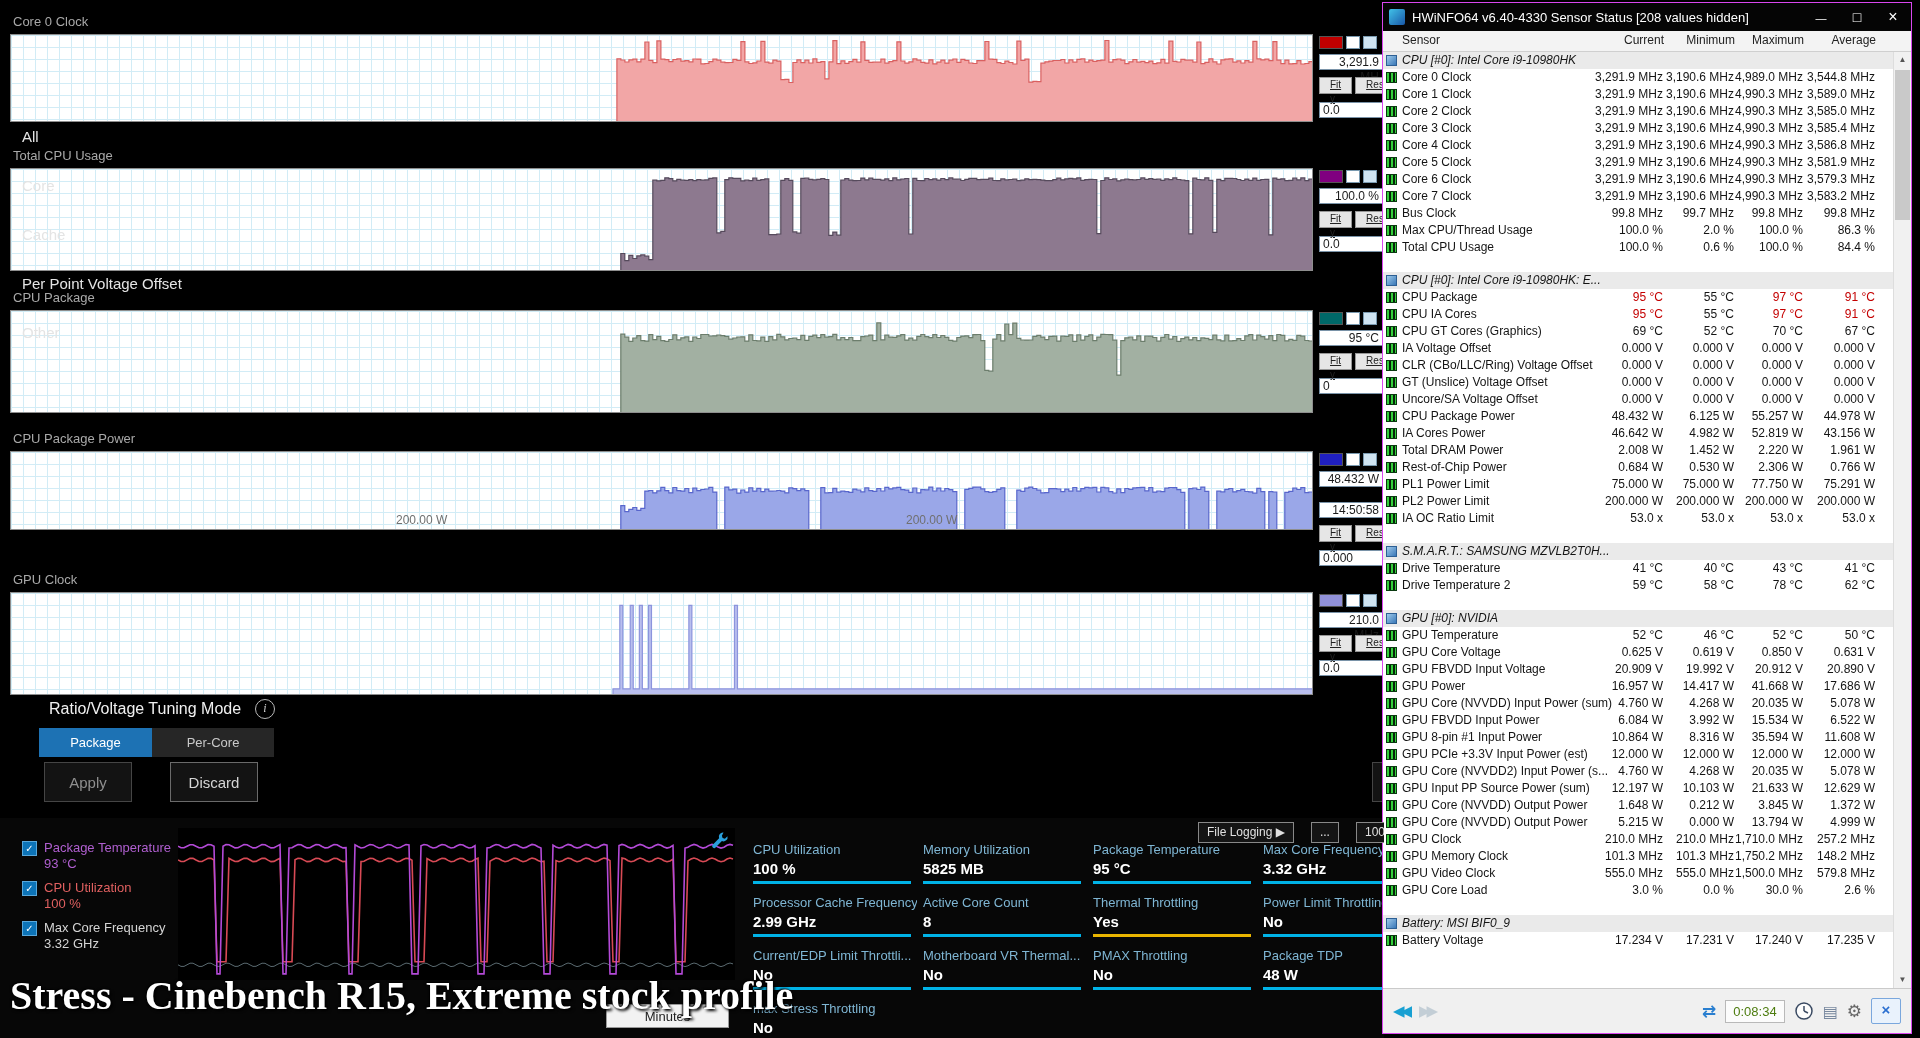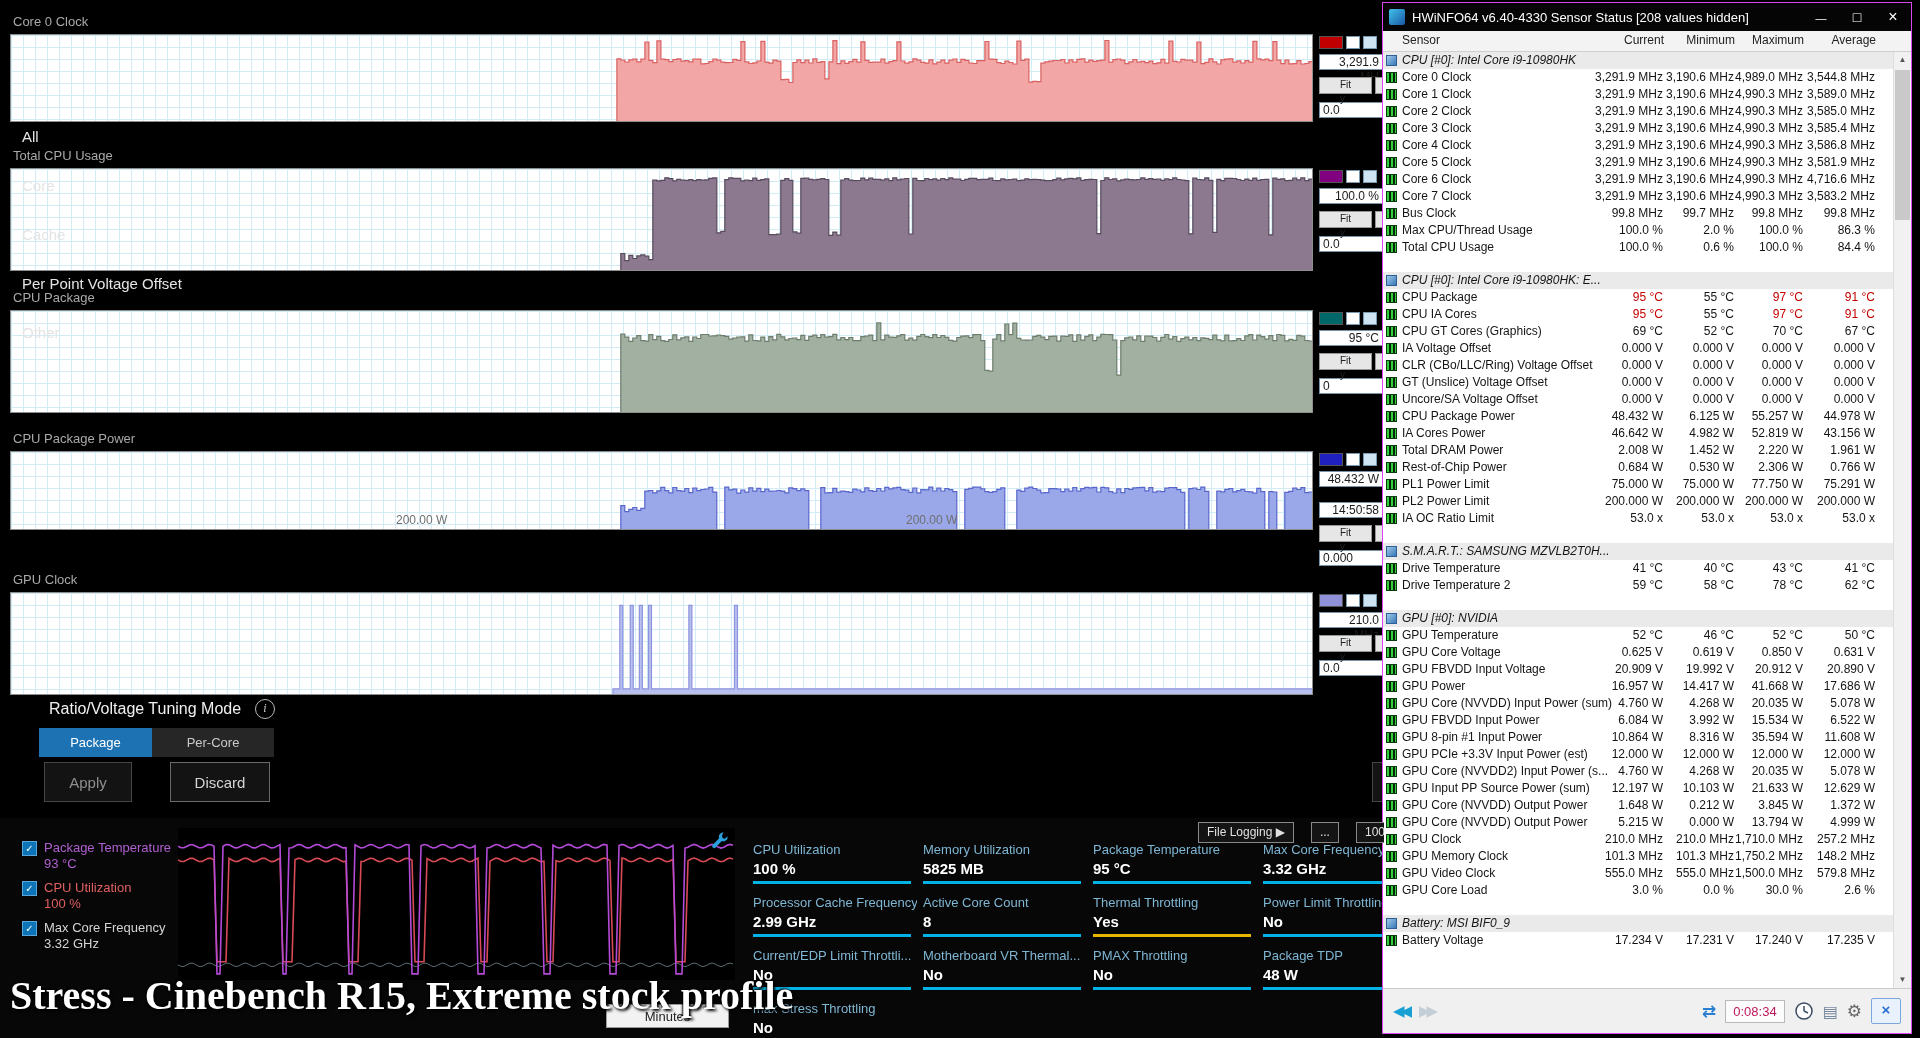--- a/index.html
+++ b/index.html
@@ -16,34 +16,34 @@
   .axlab{position:absolute;bottom:2px;color:#707070;font-size:12px;z-index:3;}
   .gctrl{position:absolute;left:1309px;top:22px;width:66px;}
   .swrow{display:flex;gap:3px;height:13px;}
   .swatch{width:22px;height:11px;border:1px solid #555;display:inline-block;}
   .swbox{width:12px;height:11px;border:1px solid #7a9ab0;background:#fff;display:inline-block;}
   .b2{background:#cfe4f2;}
   .gval{margin-top:5px;width:64px;height:16px;line-height:15px;border:1px solid #7a93a8;background:#fff;color:#1a1a1a;
     font-size:12px;text-align:right;padding:0 3px;box-sizing:border-box;}
   .gtime{text-align:right;margin-top:15px;}
   .fitrow{display:flex;gap:3px;margin-top:7px;}
-  .fbtn{font-size:10px;height:15px;line-height:14px;padding:0 20px;background:#e6e6e6;border:1px solid #979797;color:#222;}
+  .fbtn{font-size:10px;height:15px;line-height:14px;padding:0 10px;background:#e6e6e6;border:1px solid #979797;color:#222;text-decoration:underline;}
   .gbottom{margin-top:8px;text-align:left;}
   .xtu-menu{position:absolute;left:22px;top:128px;display:flex;gap:32px;font-size:15px;color:#e4e4e4;z-index:2;flex-direction:column;}
   .tuning-title{position:absolute;left:49px;top:700px;font-size:16px;color:#f0f0f0;}
   .info-icon{position:absolute;left:255px;top:699px;width:18px;height:18px;border:1px solid #b9b9b9;border-radius:50%;
     color:#cdcdcd;font-size:12px;text-align:center;line-height:17px;font-style:italic;font-family:"Liberation Serif",serif;}
   .info-icon::before{content:"i";}
   .tab{position:absolute;top:728px;height:29px;font-size:13px;display:flex;align-items:center;justify-content:center;}
   .tab-package{left:39px;width:113px;background:#1d72b4;color:#fff;}
   .tab-percore{left:152px;width:122px;background:#262626;color:#c9c9c9;}
   .btnx{position:absolute;top:762px;height:40px;background:#131313;border:1px solid #454545;color:#8f8f8f;font-size:15px;
     display:flex;align-items:center;justify-content:center;box-sizing:border-box;}
   .btn-apply{left:44px;width:88px;}
-  .btn-discard{left:170px;width:100px;color:#d6d6d6;border-color:#6a6a6a;}
+  .btn-discard{left:170px;width:88px;color:#d6d6d6;border-color:#6a6a6a;}
   .btn-sliver{left:1372px;width:12px;}
   
   .monbg{position:absolute;left:0;top:818px;width:1384px;height:220px;background:#070707;}
   .litem{position:absolute;left:22px;display:flex;gap:7px;align-items:flex-start;}
   .cb{width:13px;height:13px;background:#0d74b8;border:1px solid #58a8dc;font-size:10px;color:#fff;text-align:center;
     line-height:13px;margin-top:1px;flex:0 0 13px;}
   .cb::before{content:"✓";}
   .llabel,.lvalue{font-size:13px;line-height:16px;white-space:nowrap;}
   .mon-plot{position:absolute;left:178px;top:828px;width:557px;height:152px;background:#000;}
   .wrench{position:absolute;right:5px;top:2px;}
@@ -92,21 +92,21 @@
   .sb-down{bottom:0;}.sb-down::before{content:"▼";}
   .sb-thumb{position:absolute;left:1px;top:18px;width:15px;height:150px;background:#c9c9c9;}
   .hw-foot{flex:0 0 44px;background:#f0f0f0;border-top:1px solid #cacaca;display:flex;align-items:center;padding:0 10px;gap:9px;}
   .nav-b{color:#18a0d2;font-size:15px;letter-spacing:-4px;}
   .nav-b::before{content:"◀◀";}
   .nav-f{color:#c3ced6;font-size:15px;letter-spacing:-4px;margin-left:2px;}
   .nav-f::before{content:"▶▶";}
   .fspace{flex:1;}
   .sync{color:#2a7fd0;font-size:17px;font-weight:bold;}
   .sync::before{content:"⇄";}
-  .timebox{border:1px solid #b9b9b9;background:#fcfcfc;padding:3px 7px;font-size:13px;color:#be185d;}
+  .timebox{border:1px solid #b9b9b9;background:#fcfcfc;padding:3px 7px;font-size:13px;color:#4d7c0f;}
   .logic{color:#7a8aa0;font-size:16px;}
   .logic::before{content:"▤";}
   .gear{color:#666;font-size:17px;}
   .gear::before{content:"⚙";}
   .hwx{width:28px;height:24px;border:1px solid #7aa7dd;background:#e9f2fc;color:#2a6fd0;font-size:15px;font-weight:bold;
     text-align:center;line-height:22px;border-radius:2px;}
   .hwx::before{content:"×";}
 </style>
 </head>
 <body>
@@ -417,21 +417,21 @@
           <span class="v v1">3,190.6 MHz</span>
           <span class="v v2">4,990.3 MHz</span>
           <span class="v v3">3,581.9 MHz</span>
         </div>
         <div class="r">
           <span class="ic gic"></span>
           <span class="nm">Core 6 Clock</span>
           <span class="v v0">3,291.9 MHz</span>
           <span class="v v1">3,190.6 MHz</span>
           <span class="v v2">4,990.3 MHz</span>
-          <span class="v v3">4,716.6 MHz</span>
+          <span class="v v3">3,579.3 MHz</span>
         </div>
         <div class="r">
           <span class="ic gic"></span>
           <span class="nm">Core 7 Clock</span>
           <span class="v v0">3,291.9 MHz</span>
           <span class="v v1">3,190.6 MHz</span>
           <span class="v v2">4,990.3 MHz</span>
           <span class="v v3">3,583.2 MHz</span>
         </div>
         <div class="r">

